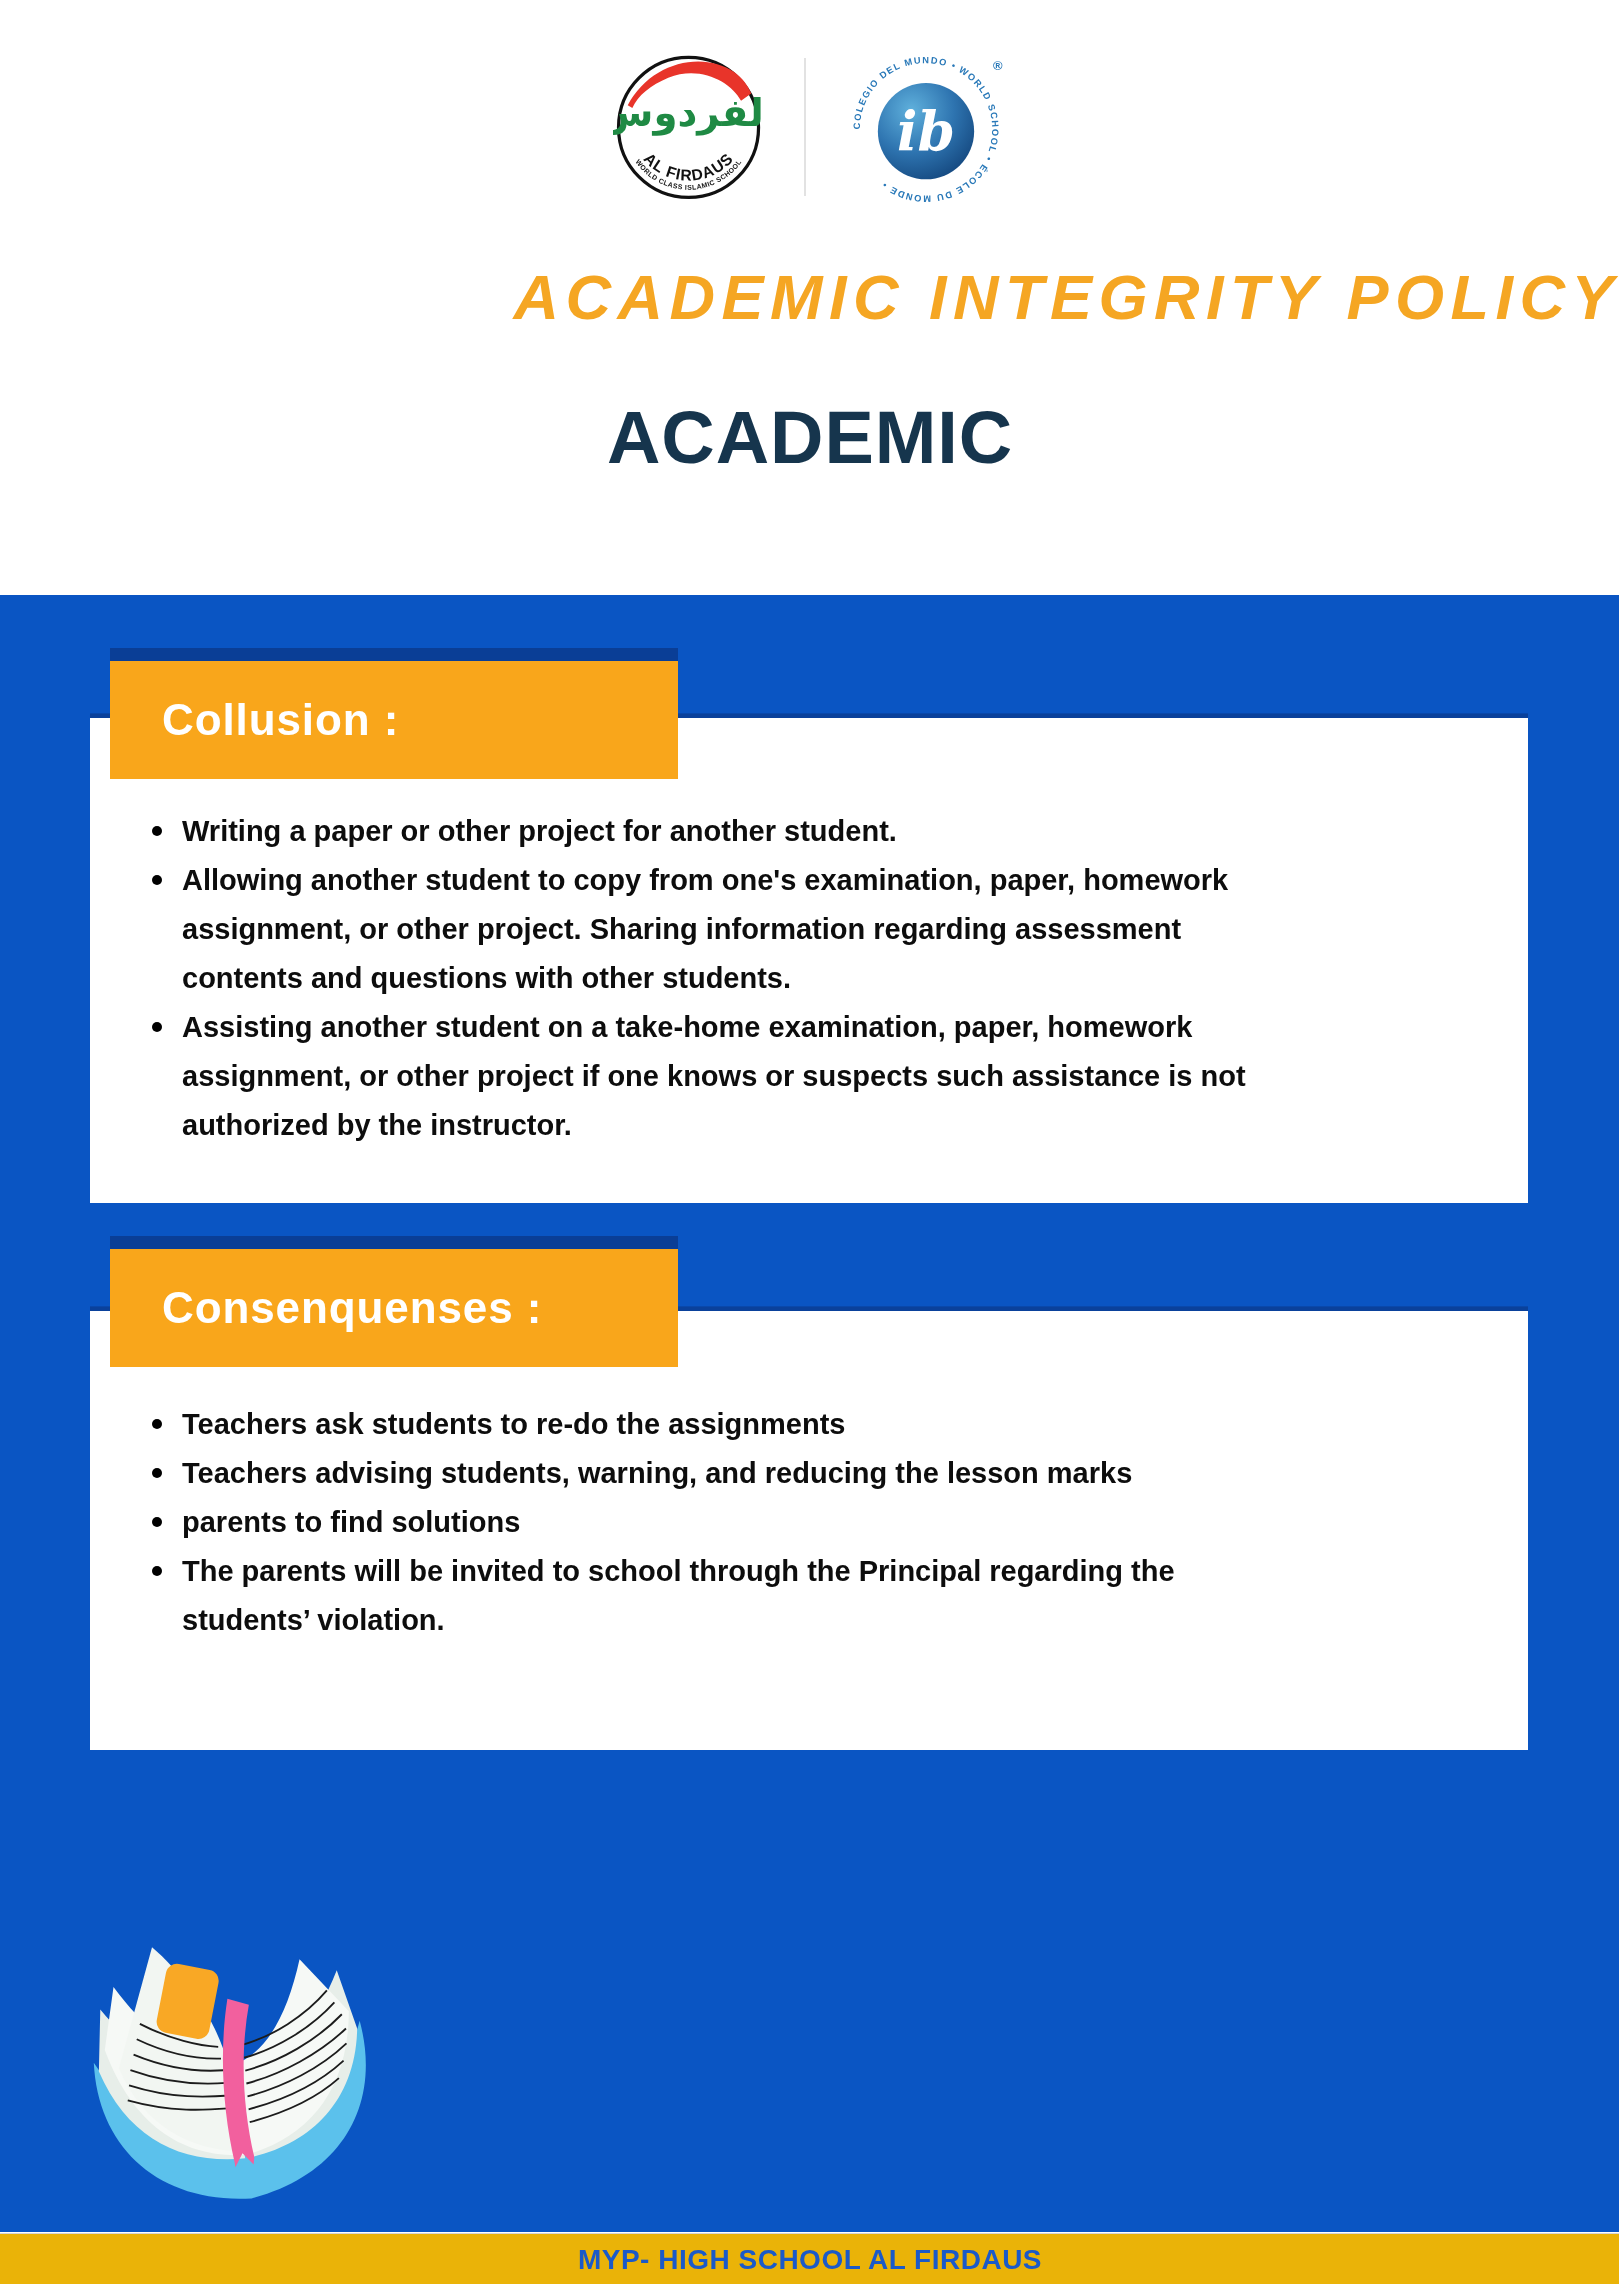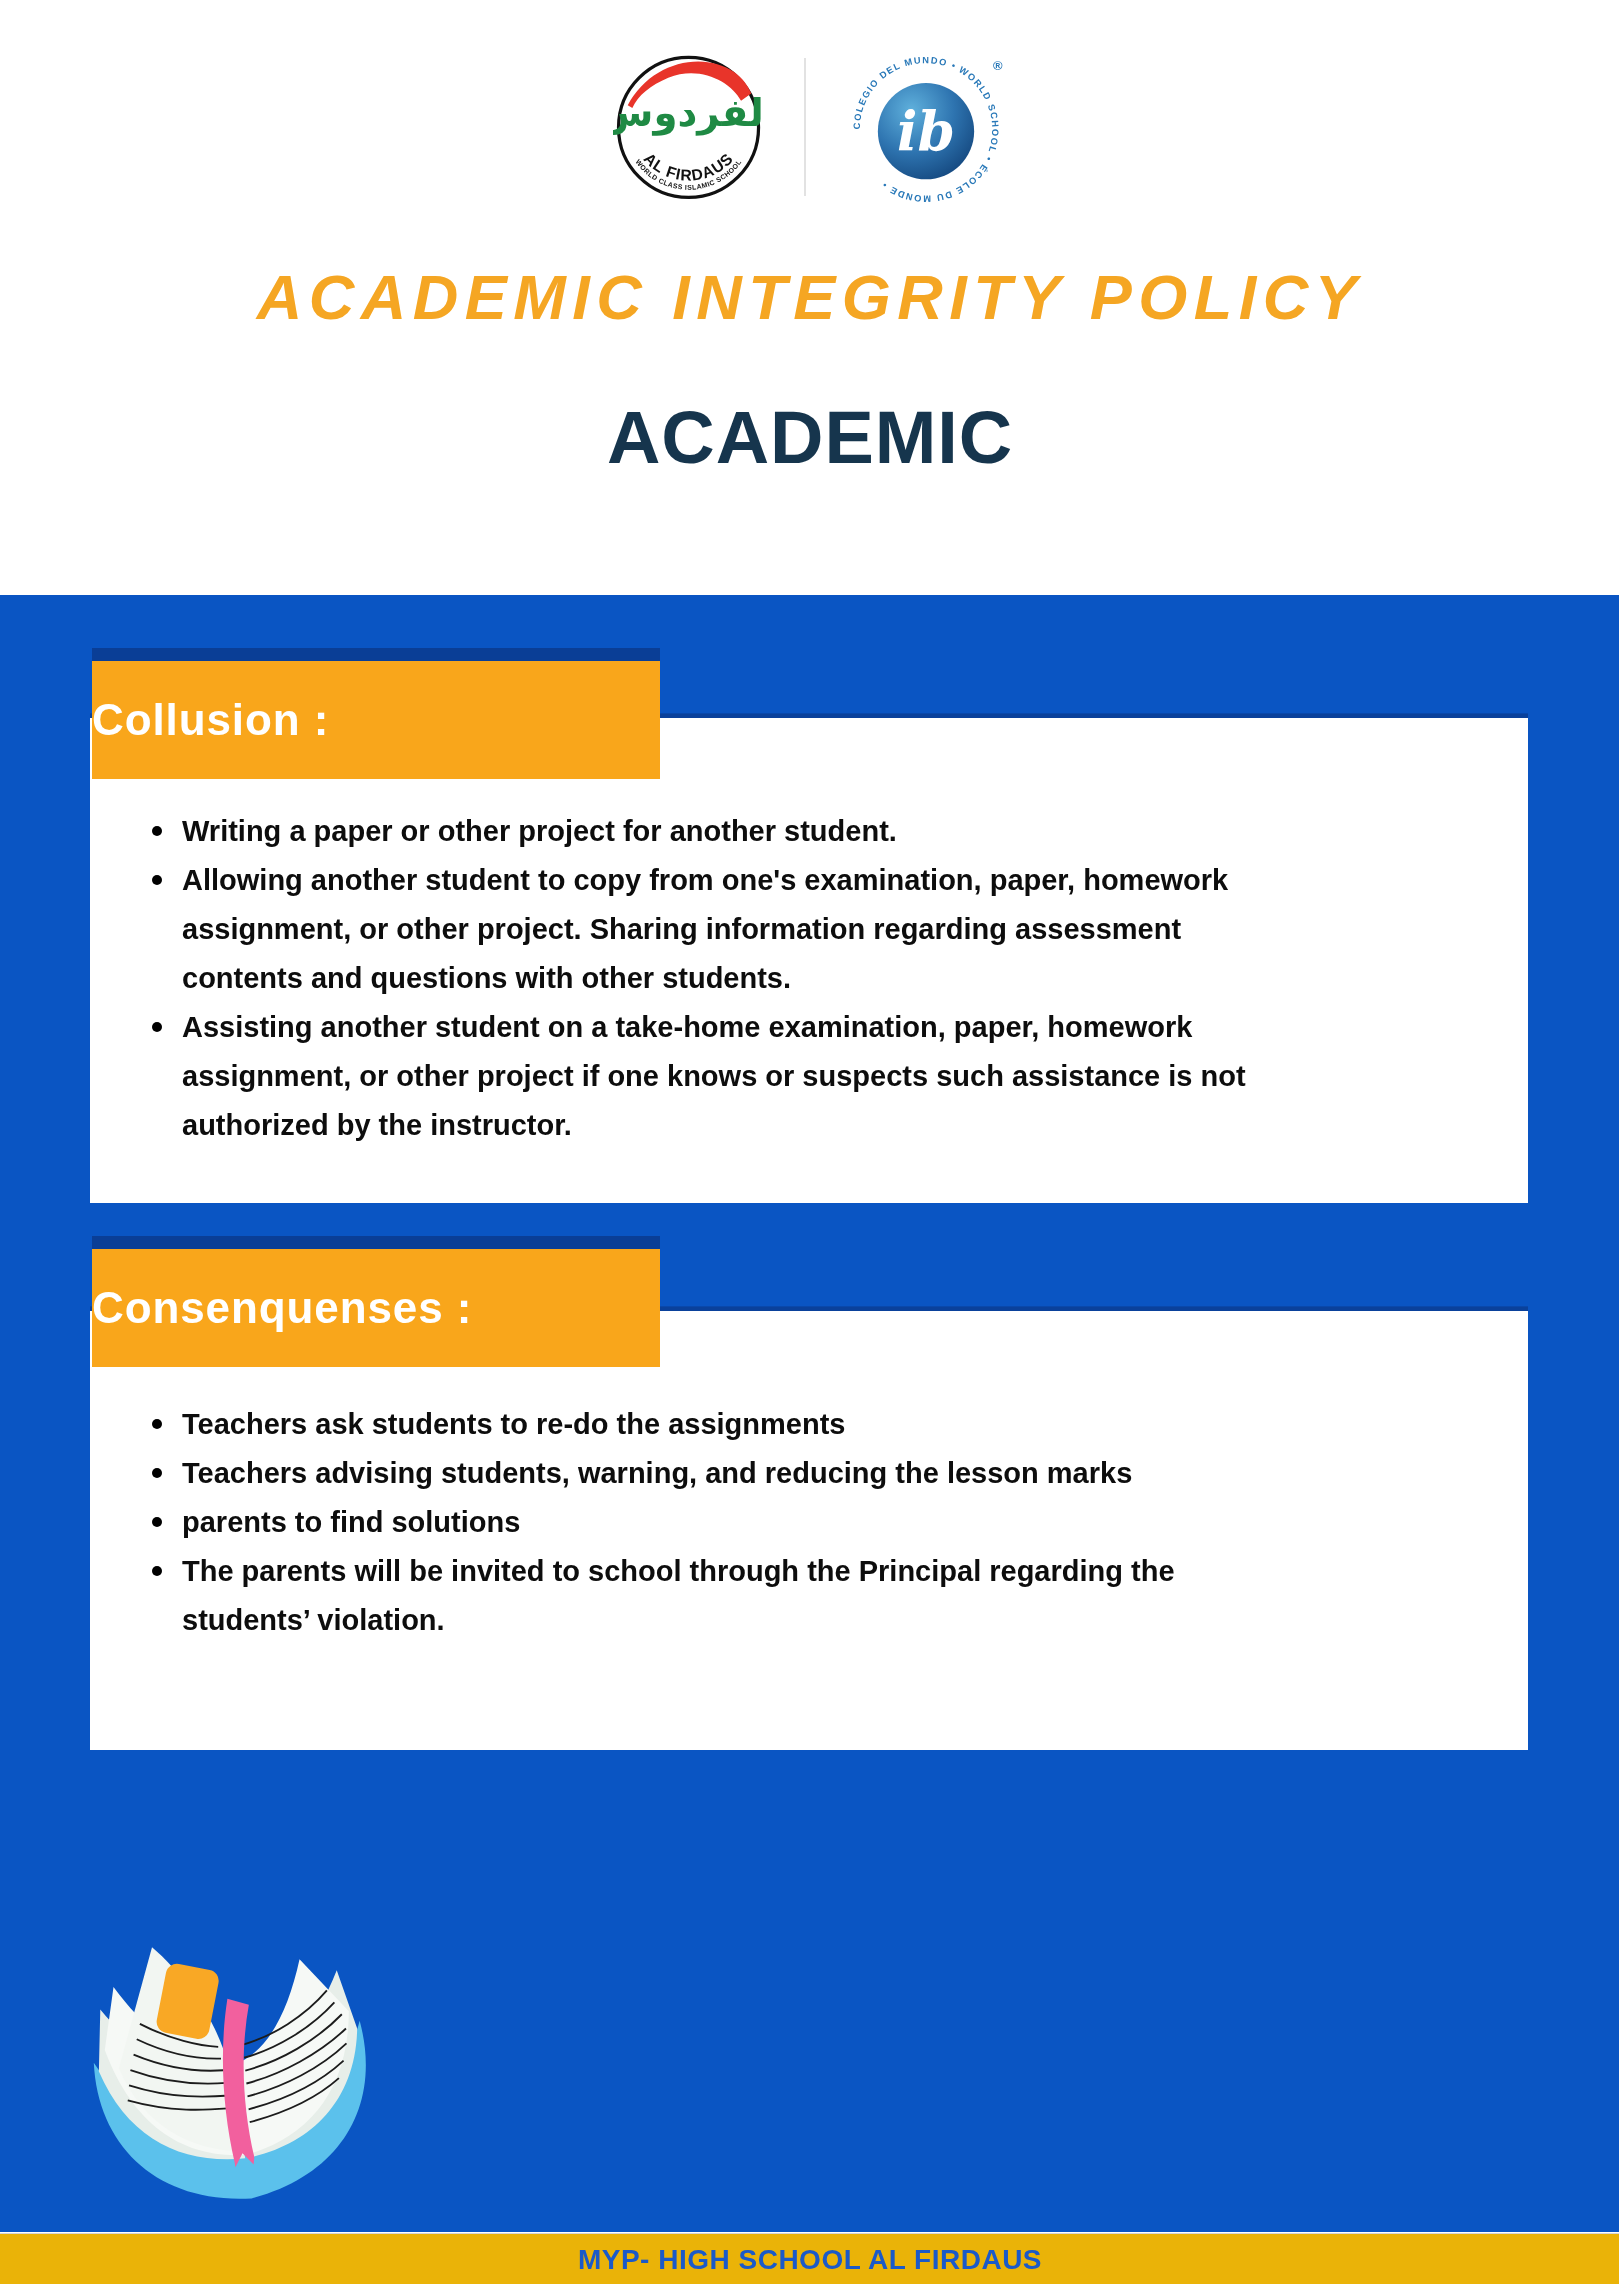--- a/index.html
+++ b/index.html
@@ -6,36 +6,36 @@
   body{
     width:1620px;height:2284px;position:relative;background:#ffffff;
     font-family:"Liberation Sans", sans-serif;overflow:hidden;
   }
   .logos-row{
     position:absolute;top:39px;left:0;width:100%;height:175px;
     display:flex;justify-content:center;align-items:center;gap:39px;
   }
   .logo-divider{width:1.8px;height:138px;background:#e2e2e2;}
   .main-title{
-    position:absolute;top:261px;left:0;width:100%;text-align:center;
+    position:absolute;top:261px;left:0;width:100%;text-align:right;
     font-size:63px;font-weight:bold;font-style:italic;letter-spacing:6.5px;
     color:#F5A623;white-space:nowrap;
   }
   .subtitle{
     position:absolute;top:395px;left:0;width:100%;text-align:center;
     font-size:74px;font-weight:bold;letter-spacing:0.9px;color:#16354D;
   }
   .blue-panel{
     position:absolute;top:595px;left:0;width:1620px;height:1637px;
     background:#0A55C3;
   }
   .label-tab{
-    position:absolute;left:92px;width:568px;height:118px;
+    position:absolute;left:110px;width:568px;height:118px;
     background:#F9A61B;color:#ffffff;z-index:3;
-    display:flex;align-items:center;box-sizing:border-box;
+    display:flex;align-items:center;padding-left:52px;box-sizing:border-box;
     font-size:44px;font-weight:bold;letter-spacing:0.9px;
     box-shadow:0 -13px 0 0 rgba(10,35,95,0.45);
   }
   .tab-1{top:661px;}
   .tab-2{top:1249px;}
   .card{
     position:absolute;left:90px;width:1438px;background:#ffffff;z-index:2;
     box-sizing:border-box;box-shadow:0 -4.6px 0 0 rgba(10,35,95,0.40);
   }
   .card-1{top:718px;height:485px;}

